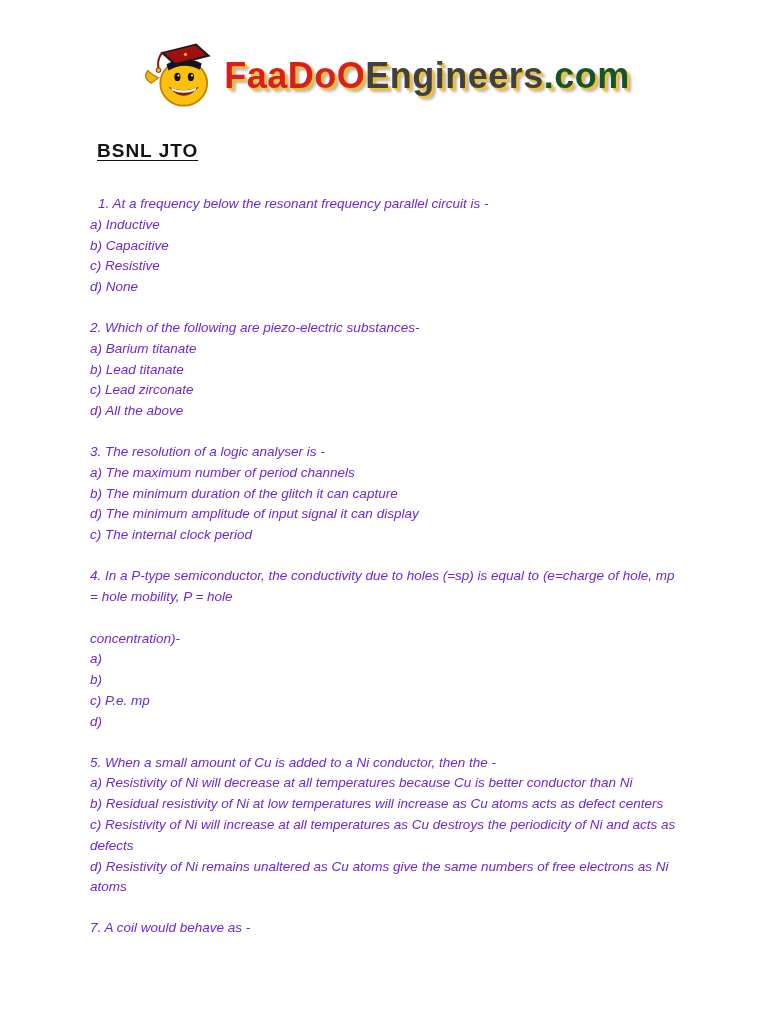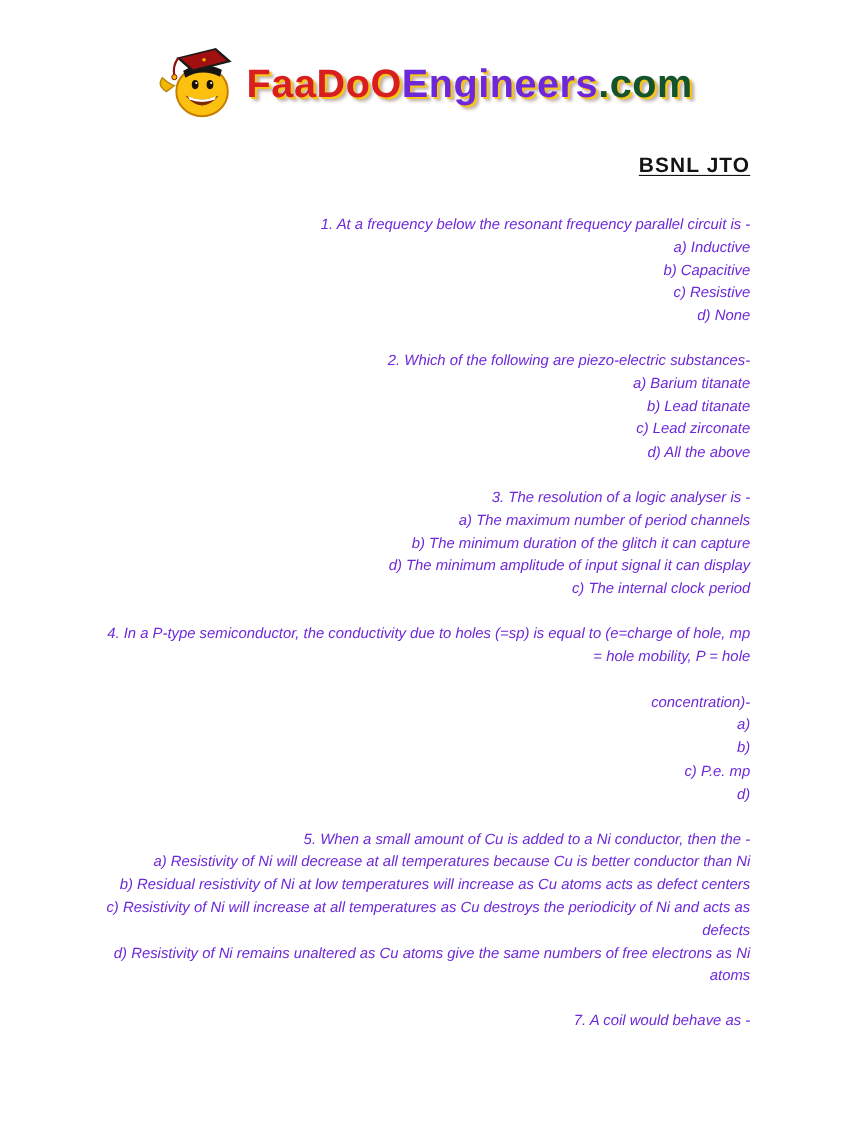--- a/index.html
+++ b/index.html
@@ -39,31 +39,30 @@
     letter-spacing: 0.5px;
     line-height: 1;
     white-space: nowrap;
   }
   .brand-part1 {
     color: #d81e1e;
     text-shadow: 2px 2px 0 #f6c51a, 4px 4px 3px rgba(60,20,0,0.35);
     margin-top: 16px;
   }
   .brand-part2 {
-    color: #6d28d9;
+    color: #404040;
     text-shadow: 2px 2px 0 #f6c51a, 4px 4px 3px rgba(60,20,0,0.35);
   }
   .brand-part3 {
     color: #14532d;
     text-shadow: 2px 2px 0 #f6c51a, 4px 4px 3px rgba(60,20,0,0.35);
   }
   
   .content {
     padding: 0 86px 0 90px;
-    text-align: right;
   }
   .doc-title {
     margin-top: 28px;
     padding-left: 7px;
     font-size: 19px;
     font-weight: 700;
     letter-spacing: 1px;
     color: #141414;
     text-decoration: underline;
     text-underline-offset: 3px;

